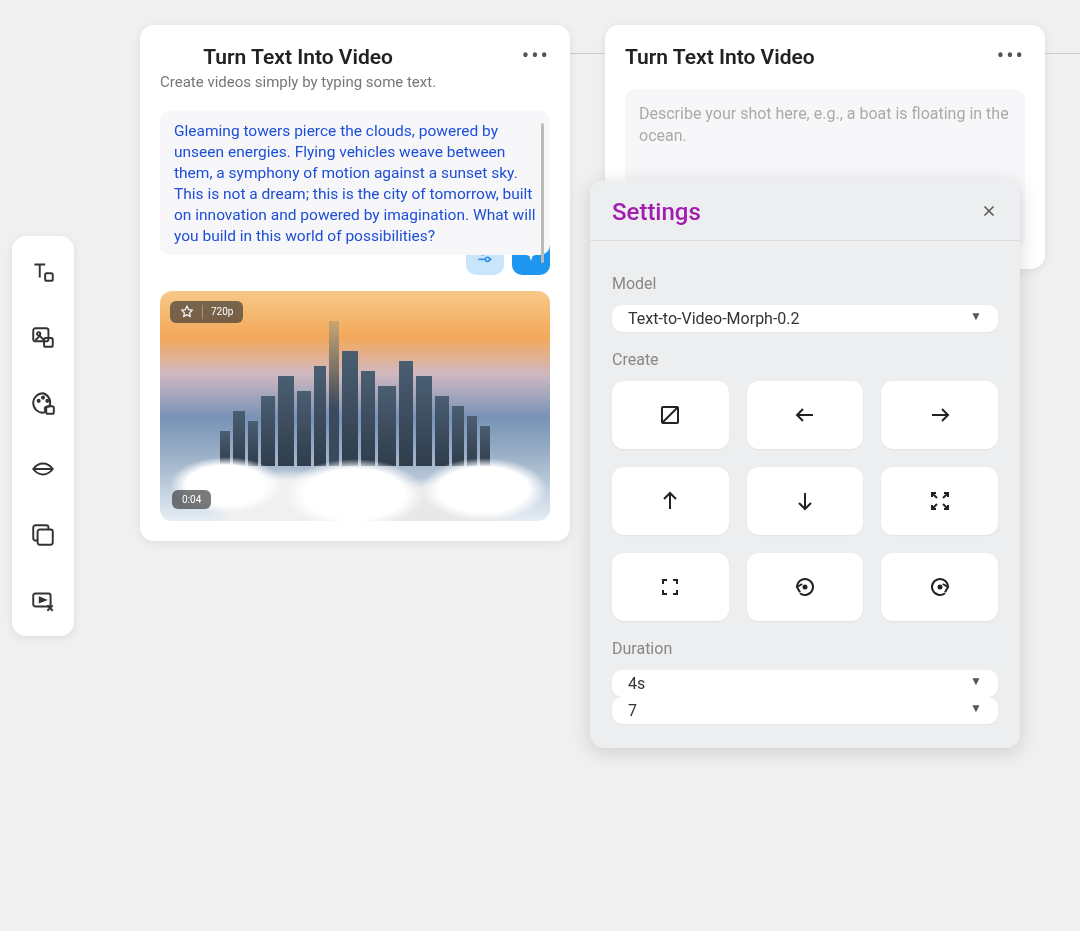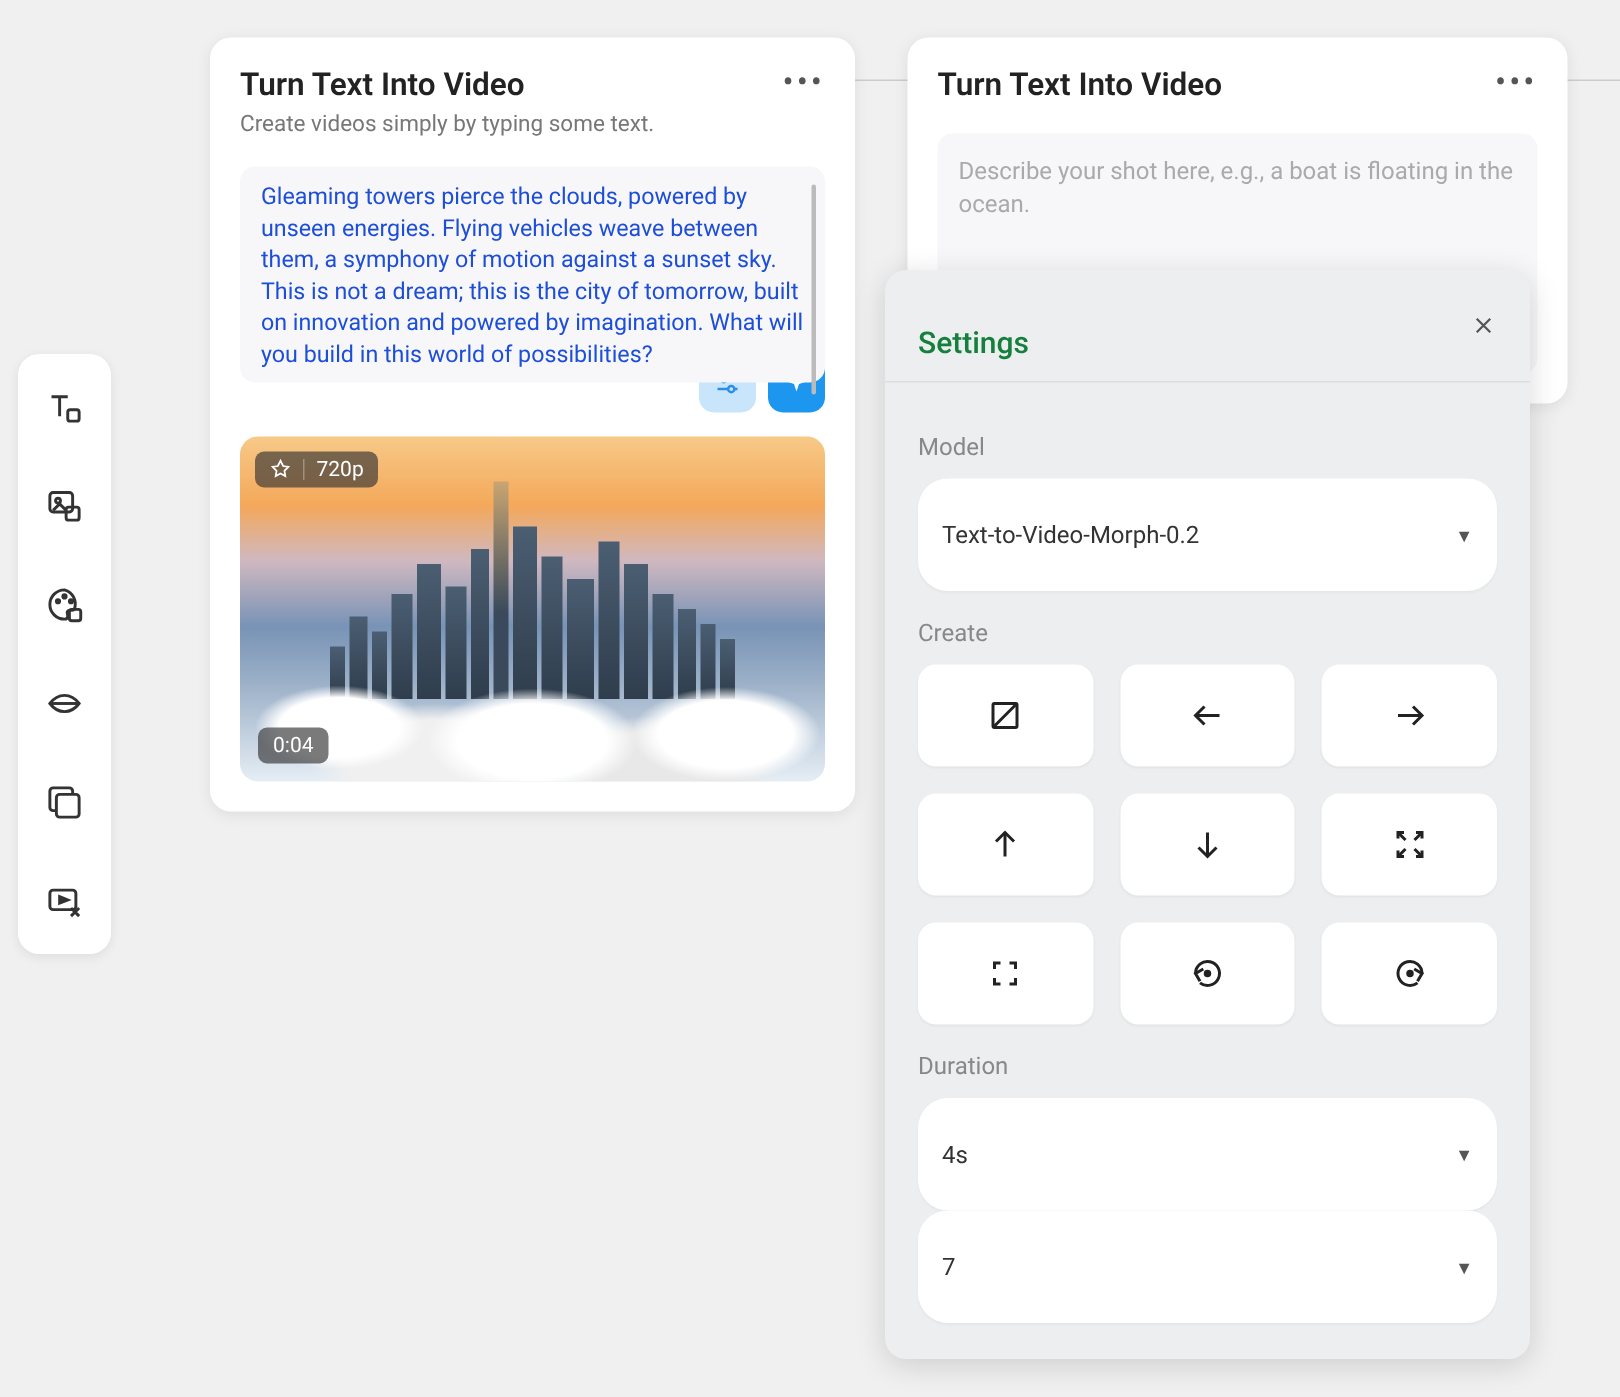--- a/index.html
+++ b/index.html
@@ -57,20 +57,21 @@
   }
   .card-header {
     display: flex;
     justify-content: space-between;
     align-items: flex-start;
   }
   .card-title {
     font-size: 21px;
     font-weight: 600;
     color: #222;
+    text-align: center;
   }
   .card-sub {
     font-size: 15px;
     color: #777;
     margin-top: 4px;
   }
   .more-btn {
     font-size: 22px;
     color: #555;
     letter-spacing: 2px;
@@ -157,21 +158,21 @@
                 radial-gradient(ellipse 100px 50px at 50% 70%, #fff 0%, #fff 50%, transparent 70%),
                 radial-gradient(ellipse 90px 45px at 80% 65%, #fff 0%, #fff 50%, transparent 70%),
                 radial-gradient(ellipse 120px 55px at 35% 85%, #f0f0f0 0%, #f0f0f0 50%, transparent 70%),
                 radial-gradient(ellipse 110px 50px at 70% 90%, #e8e8e8 0%, #e8e8e8 50%, transparent 70%);
   }
   .badge {
     position: absolute;
     background: rgba(50,50,50,0.65);
     color: #fff;
     border-radius: 6px;
-    font-size: 14px;
+    font-size: 10px;
     display: flex;
     align-items: center;
   }
   .badge-top {
     top: 10px;
     left: 10px;
     padding: 4px 10px;
     gap: 8px;
   }
   .badge-bottom {
@@ -209,47 +210,45 @@
     padding: 0;
   }
   .settings-header {
     display: flex;
     justify-content: space-between;
     align-items: center;
     padding: 18px 22px 14px 22px;
     border-bottom: 1px solid #ddd;
   }
   .settings-title {
-    font-size: 20px;
+    font-size: 24px;
     font-weight: 500;
-    color: #15803d;
-    margin-top: 18px;
+    color: #a21caf;
   }
   .close-btn {
     font-size: 22px;
     color: #555;
     cursor: pointer;
   }
   .settings-body {
     padding: 18px 22px 24px 22px;
   }
   .setting-label {
     font-size: 16px;
     color: #888;
     margin-bottom: 12px;
     margin-top: 18px;
   }
   .setting-label:first-child { margin-top: 15px; }
   .select-box {
     background: #fff;
-    border-radius: 20px;
-    padding: 28px 16px;
+    border-radius: 10px;
+    padding: 4px 16px;
     display: flex;
     justify-content: space-between;
-    align-items: center;
     cursor: pointer;
     font-size: 16px;
     color: #333;
     box-shadow: 0 1px 2px rgba(0,0,0,0.04);
   }
   .select-box .caret {
     font-size: 12px;
     color: #555;
   }
   .camera-grid {

